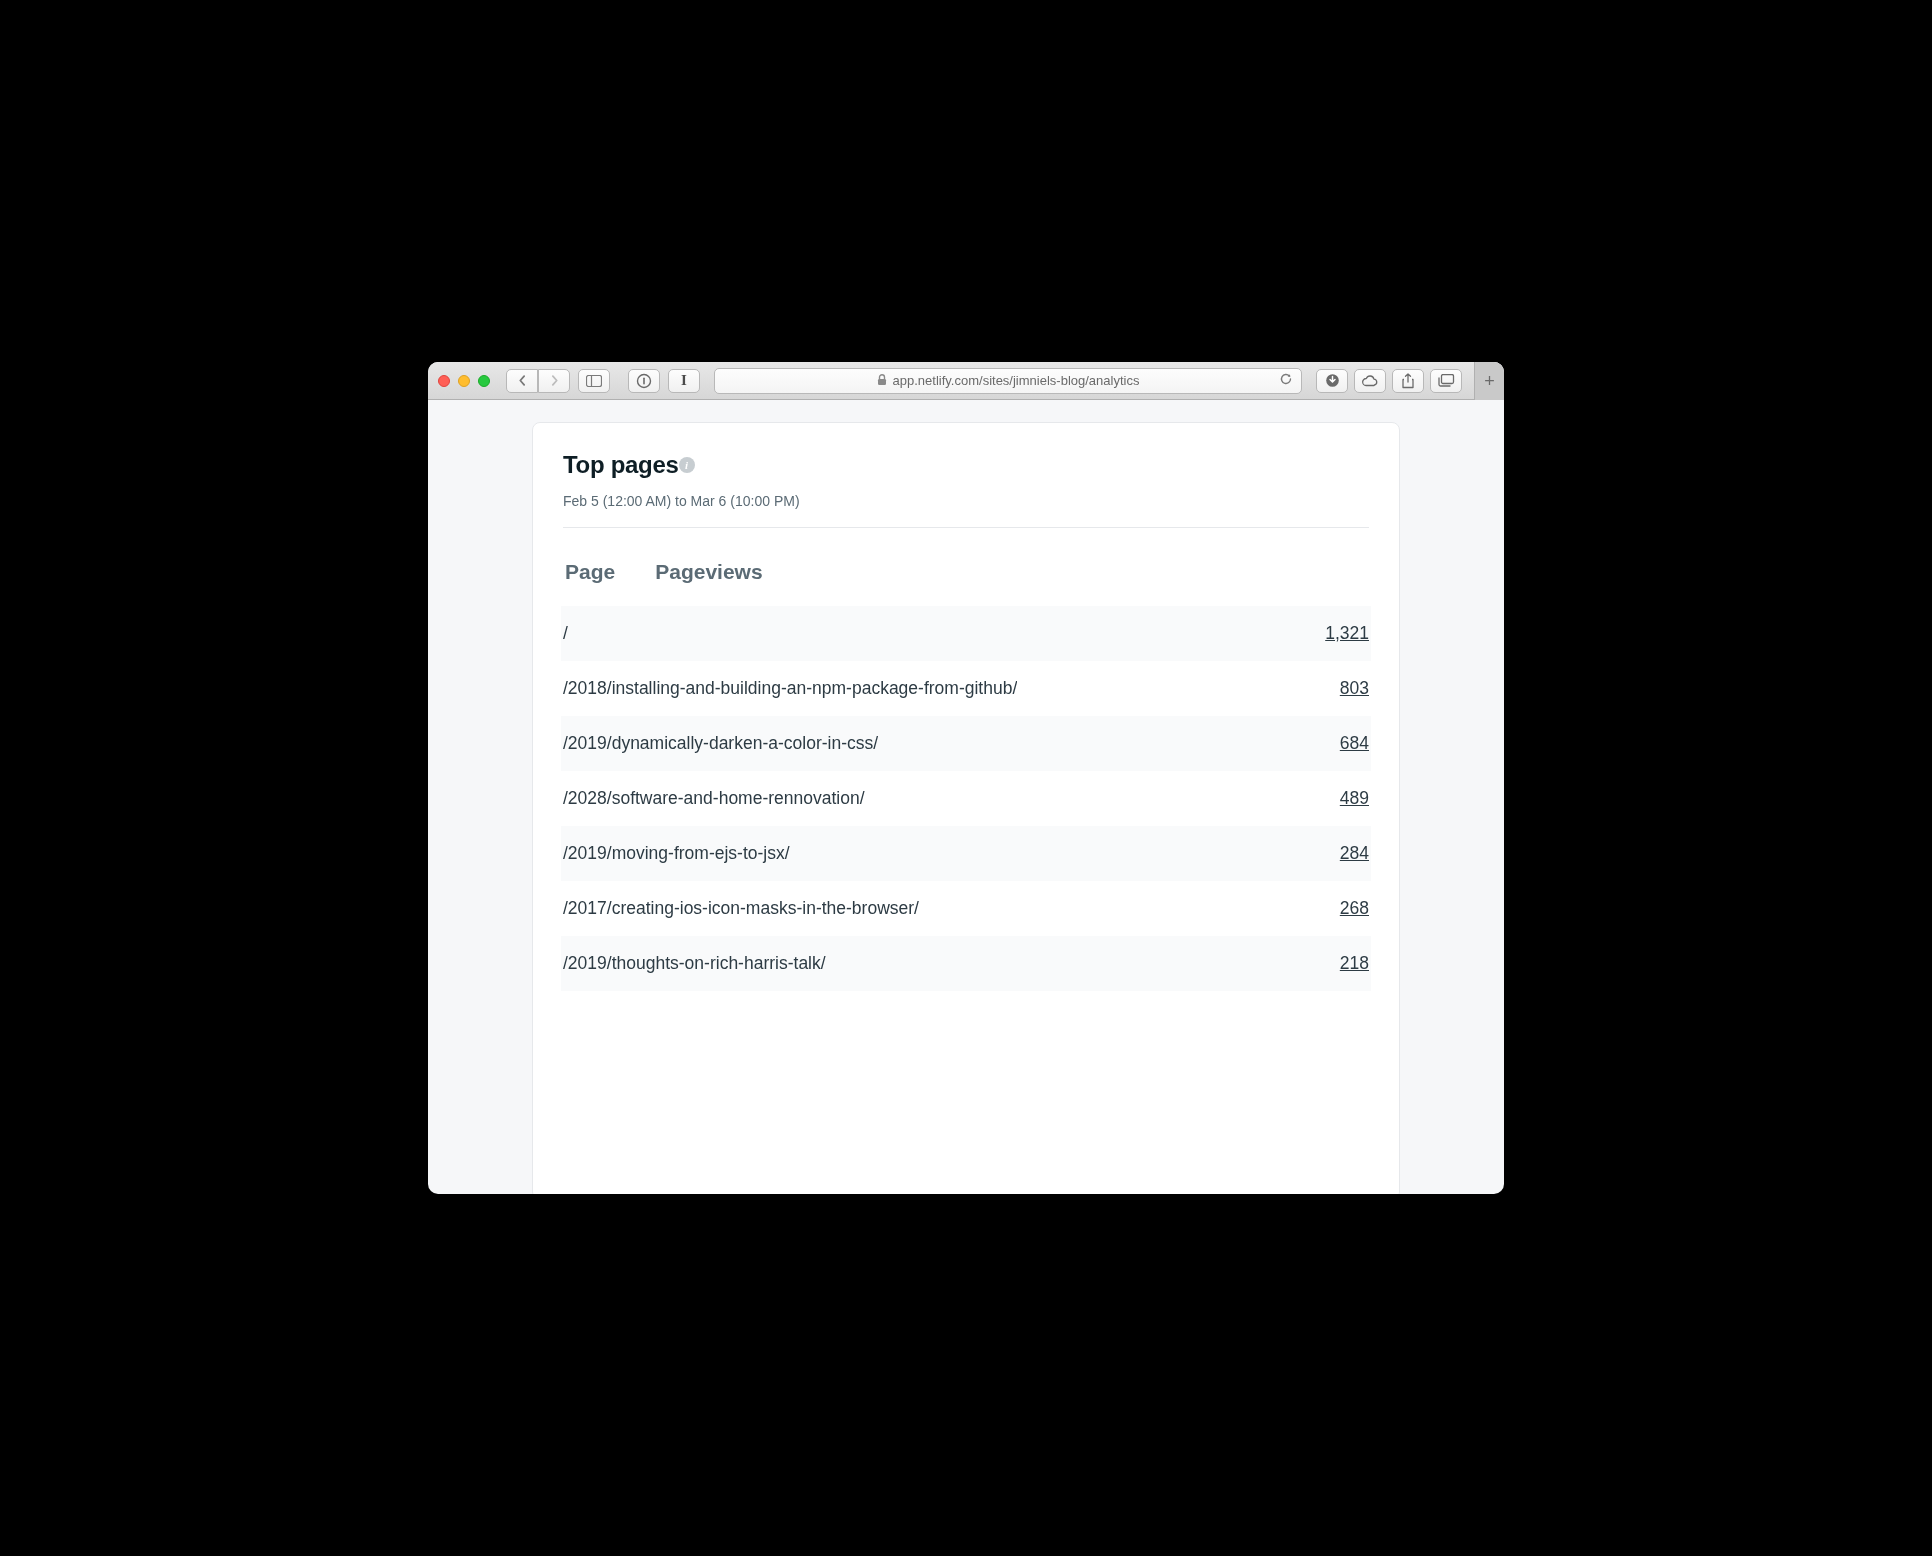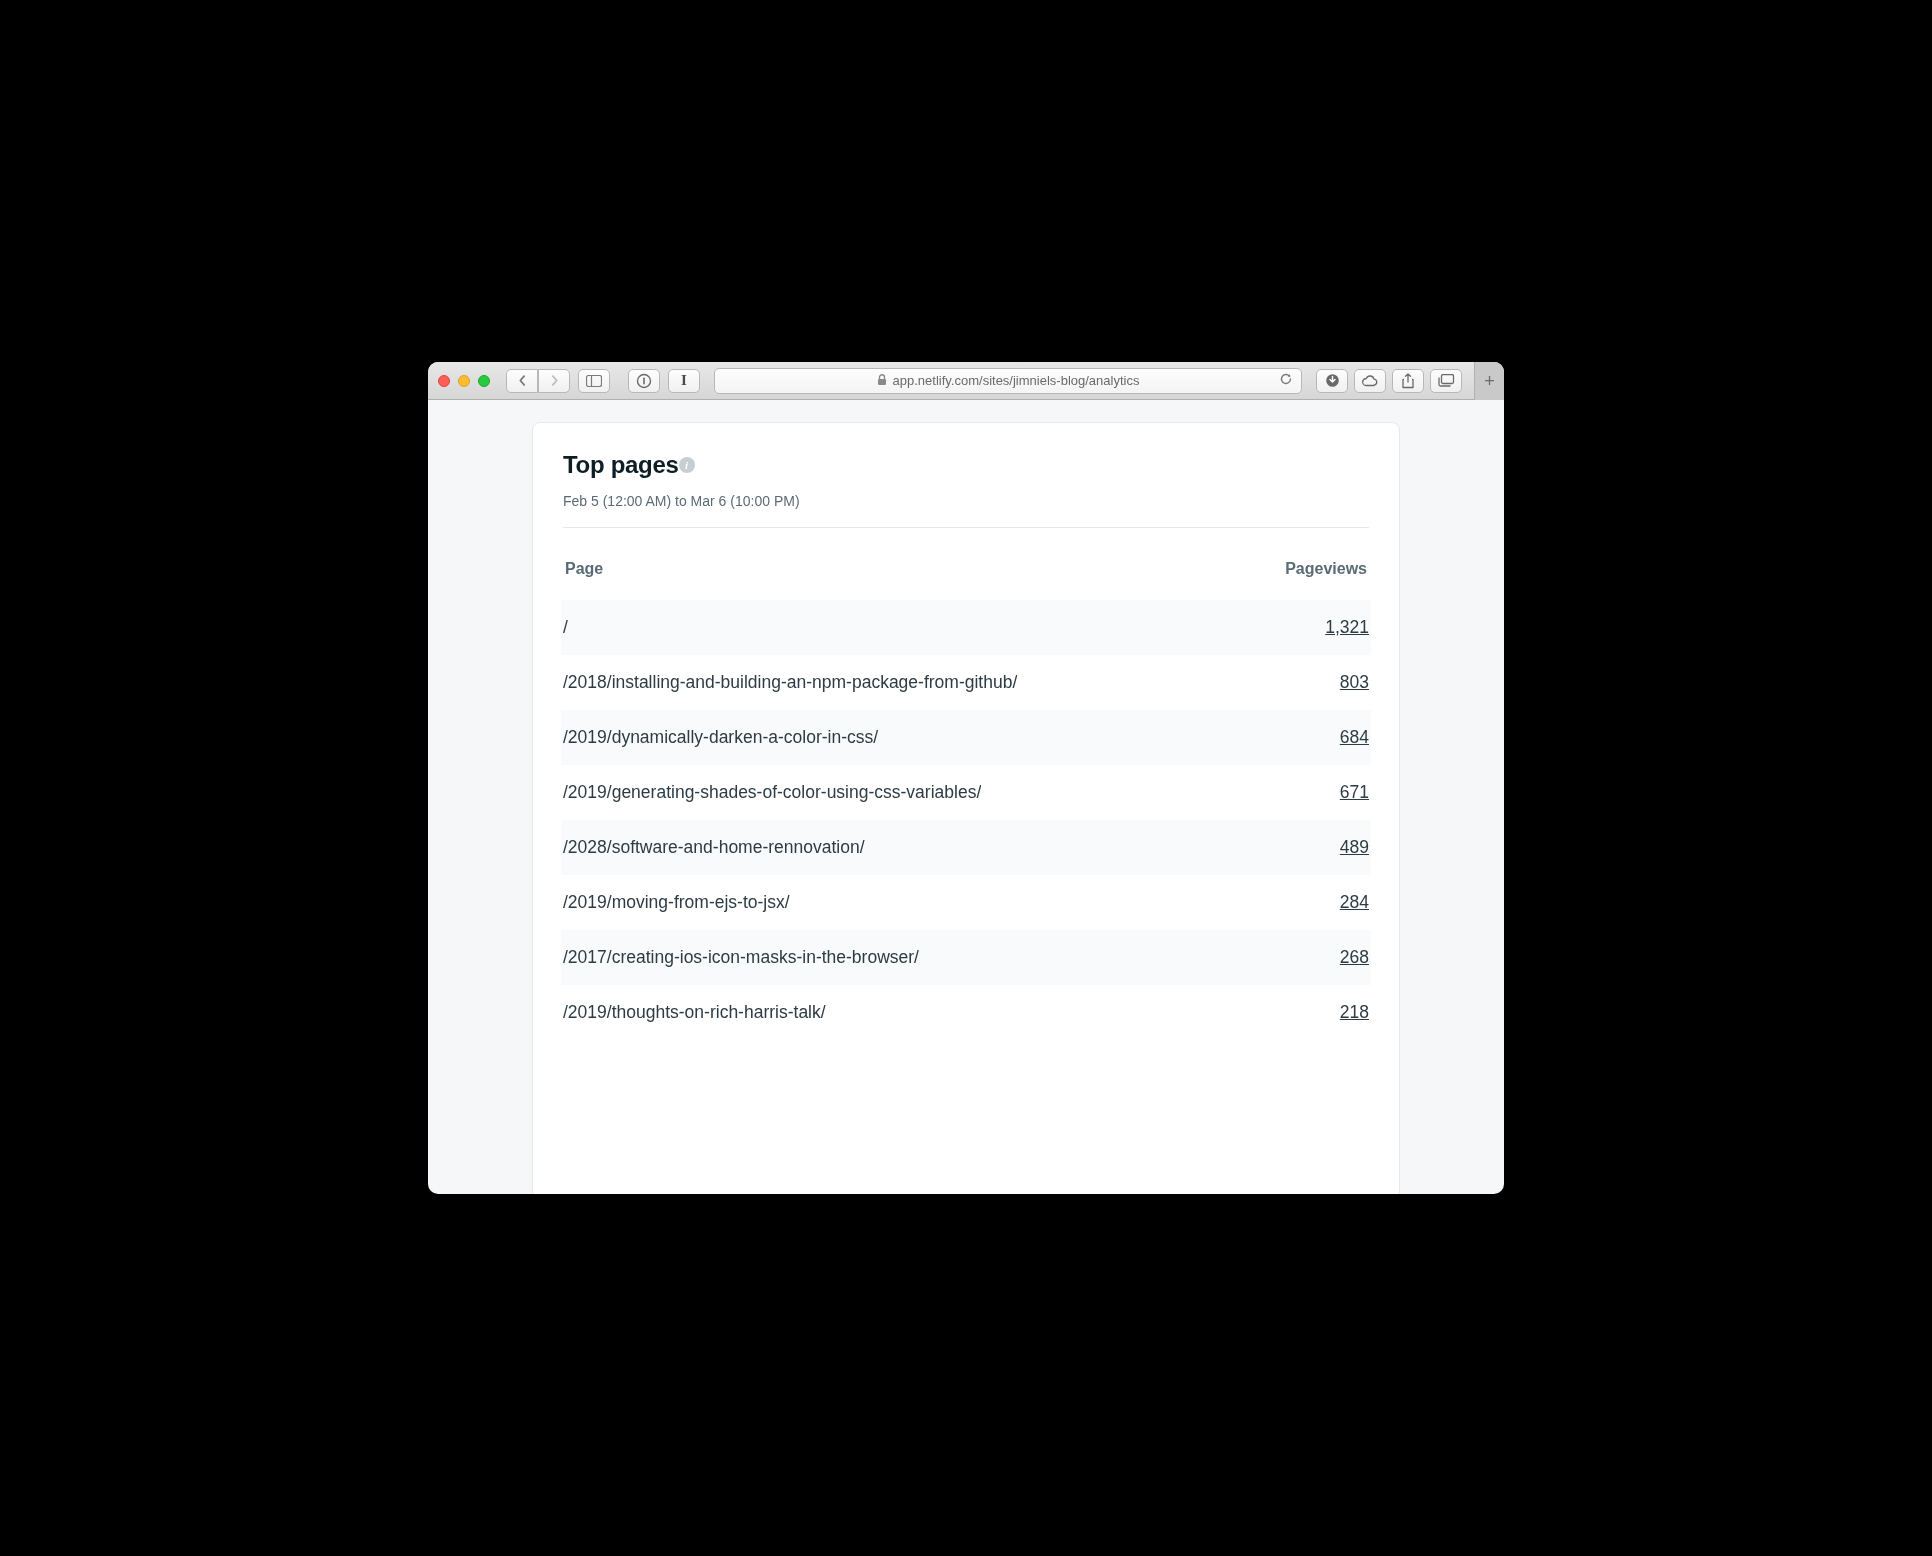--- a/index.html
+++ b/index.html
@@ -147,25 +147,26 @@
       color: #5b6b75;
       margin-bottom: 18px;
     }
     .divider {
       height: 1px;
       background: #e6e8eb;
       margin-bottom: 8px;
     }
     .table-head {
       display: flex;
-      justify-content: space-between;
+      justify-content: flex-start;
       padding: 24px 2px 22px 2px;
-      font-size: 16px;
+      font-size: 21px;
       font-weight: 600;
       color: #5b6b75;
+      gap: 40px;
     }
     .row {
       display: flex;
       justify-content: space-between;
       align-items: center;
       padding: 17px 2px;
       font-size: 17.5px;
       color: #2d3b44;
     }
     .row:nth-child(odd) { background: #f9fafb; }
@@ -279,24 +280,20 @@
           </div>
         <div class="row">
             <span class="page">/2018/installing-and-building-an-npm-package-from-github/</span>
             <span class="views">803</span>
           </div>
         <div class="row">
             <span class="page">/2019/dynamically-darken-a-color-in-css/</span>
             <span class="views">684</span>
           </div>
         <div class="row">
-            <span class="page">/2019/generating-shades-of-color-using-css-variables/</span>
-            <span class="views">671</span>
-          </div>
-        <div class="row">
             <span class="page">/2028/software-and-home-rennovation/</span>
             <span class="views">489</span>
           </div>
         <div class="row">
             <span class="page">/2019/moving-from-ejs-to-jsx/</span>
             <span class="views">284</span>
           </div>
         <div class="row">
             <span class="page">/2017/creating-ios-icon-masks-in-the-browser/</span>
             <span class="views">268</span>

